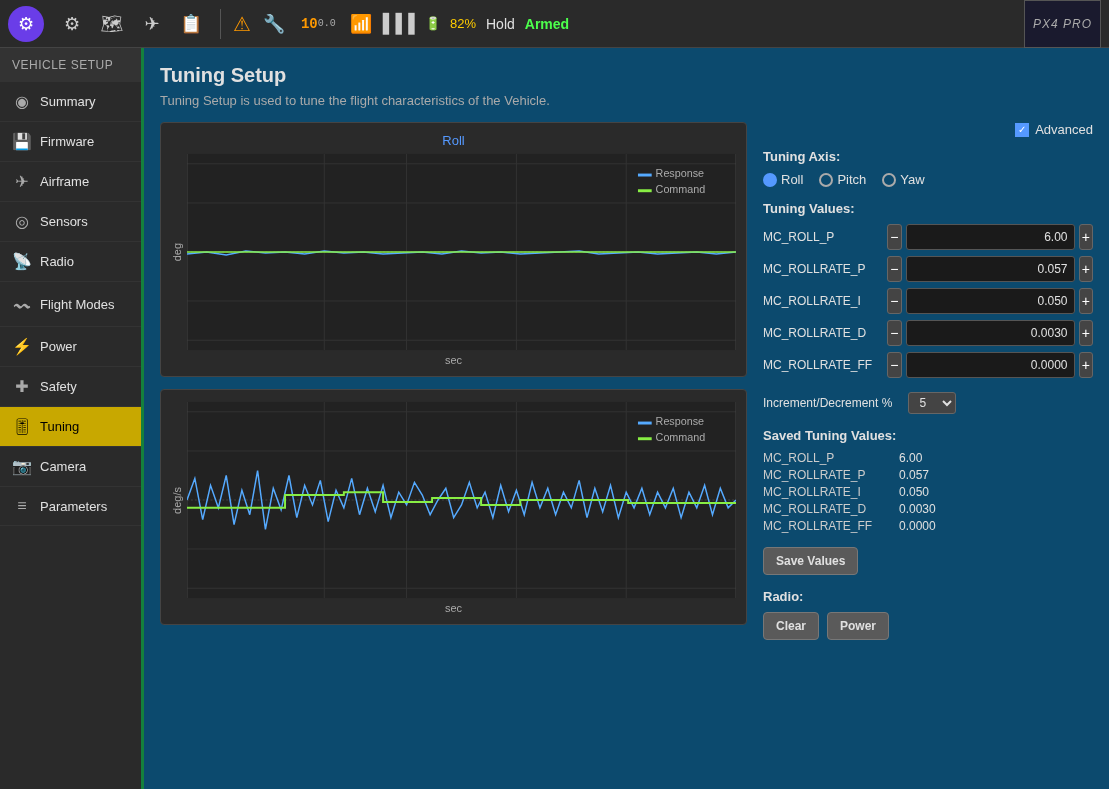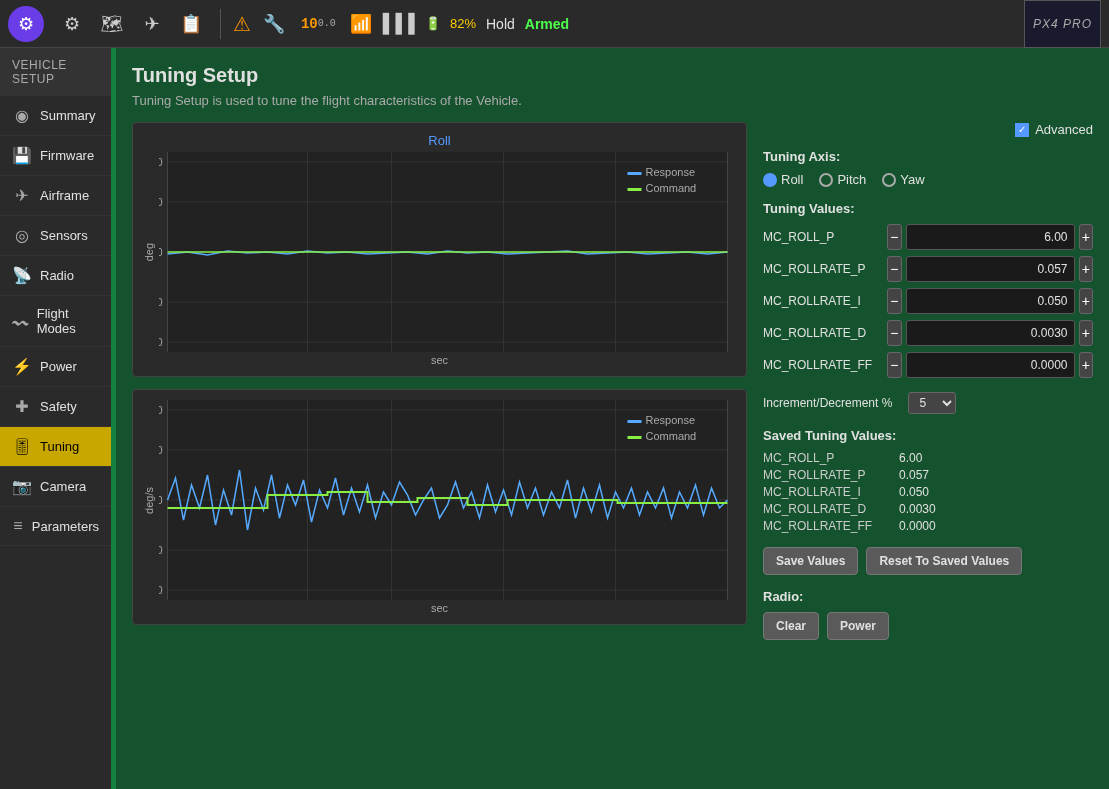--- a/index.html
+++ b/index.html
@@ -17,30 +17,30 @@
     .topbar-battery { color: #ffcc00; margin: 0 4px; }
     .topbar-status { color: #e0e0e0; margin: 0 6px; font-size: 14px; }
     .topbar-armed { color: #4cff4c; font-weight: bold; font-size: 14px; margin-left: 4px; }
     .topbar-logo-right { margin-left: auto; }
     .px4-logo { background: #1a1a2e; border: 1px solid #555; padding: 16px 8px; border-radius: 0; font-size: 12px; color: #aaa; letter-spacing: 1px; font-style: italic; }
 
     
     .main-layout { display: flex; height: calc(789px - 48px); }
 
     
-    .sidebar { width: 116px; background: #2a2a2a; border-right: 5px solid #15803d; overflow-y: auto; }
+    .sidebar { width: 144px; background: #2a2a2a; border-right: 3px solid #15803d; overflow-y: auto; }
     .sidebar-header { background: #333; padding: 10px 12px; font-size: 12px; color: #aaa; text-transform: uppercase; letter-spacing: 0.5px; }
     .sidebar-item { display: flex; align-items: center; padding: 10px 12px; cursor: pointer; border-bottom: 1px solid #333; gap: 8px; }
     .sidebar-item.active { background: #c8a800; color: #000; }
     .sidebar-item.active .sidebar-icon { color: #000; }
     .sidebar-icon { font-size: 16px; color: #aaa; width: 20px; text-align: center; }
     .sidebar-label { font-size: 13px; }
 
     
-    .content { flex: 1; background: #14532d; overflow-y: auto; padding: 16px; }
+    .content { flex: 1; background: #0c4a6e; overflow-y: auto; padding: 16px; }
     .page-title { font-size: 20px; font-weight: bold; color: #e0e0e0; margin-bottom: 6px; }
     .page-desc { color: #aaa; font-size: 13px; margin-bottom: 14px; }
 
     .content-area { display: flex; gap: 16px; }
 
     
     .charts-panel { flex: 1; display: flex; flex-direction: column; gap: 12px; }
     .chart-container { background: #2a2a2a; border: 1px solid #444; border-radius: 4px; padding: 10px; }
     .chart-title { text-align: center; color: #5599ff; font-size: 13px; margin-bottom: 4px; }
 
@@ -356,21 +356,20 @@
             <span class="saved-val">0.0030</span>
           </div>
           <div class="saved-row">
             <span class="saved-name">MC_ROLLRATE_FF</span>
             <span class="saved-val">0.0000</span>
           </div>
         </div>
 
         <div class="action-buttons">
           <button class="btn btn-primary">Save Values</button>
-          <button class="btn btn-secondary">Reset To Saved Values</button>
         </div>
 
         <div>
           <div class="section-label">Radio:</div>
           <div class="chart-controls">
             <button class="btn btn-secondary">Clear</button>
             <button class="btn btn-secondary">Power</button>
           </div>
         </div>
 

